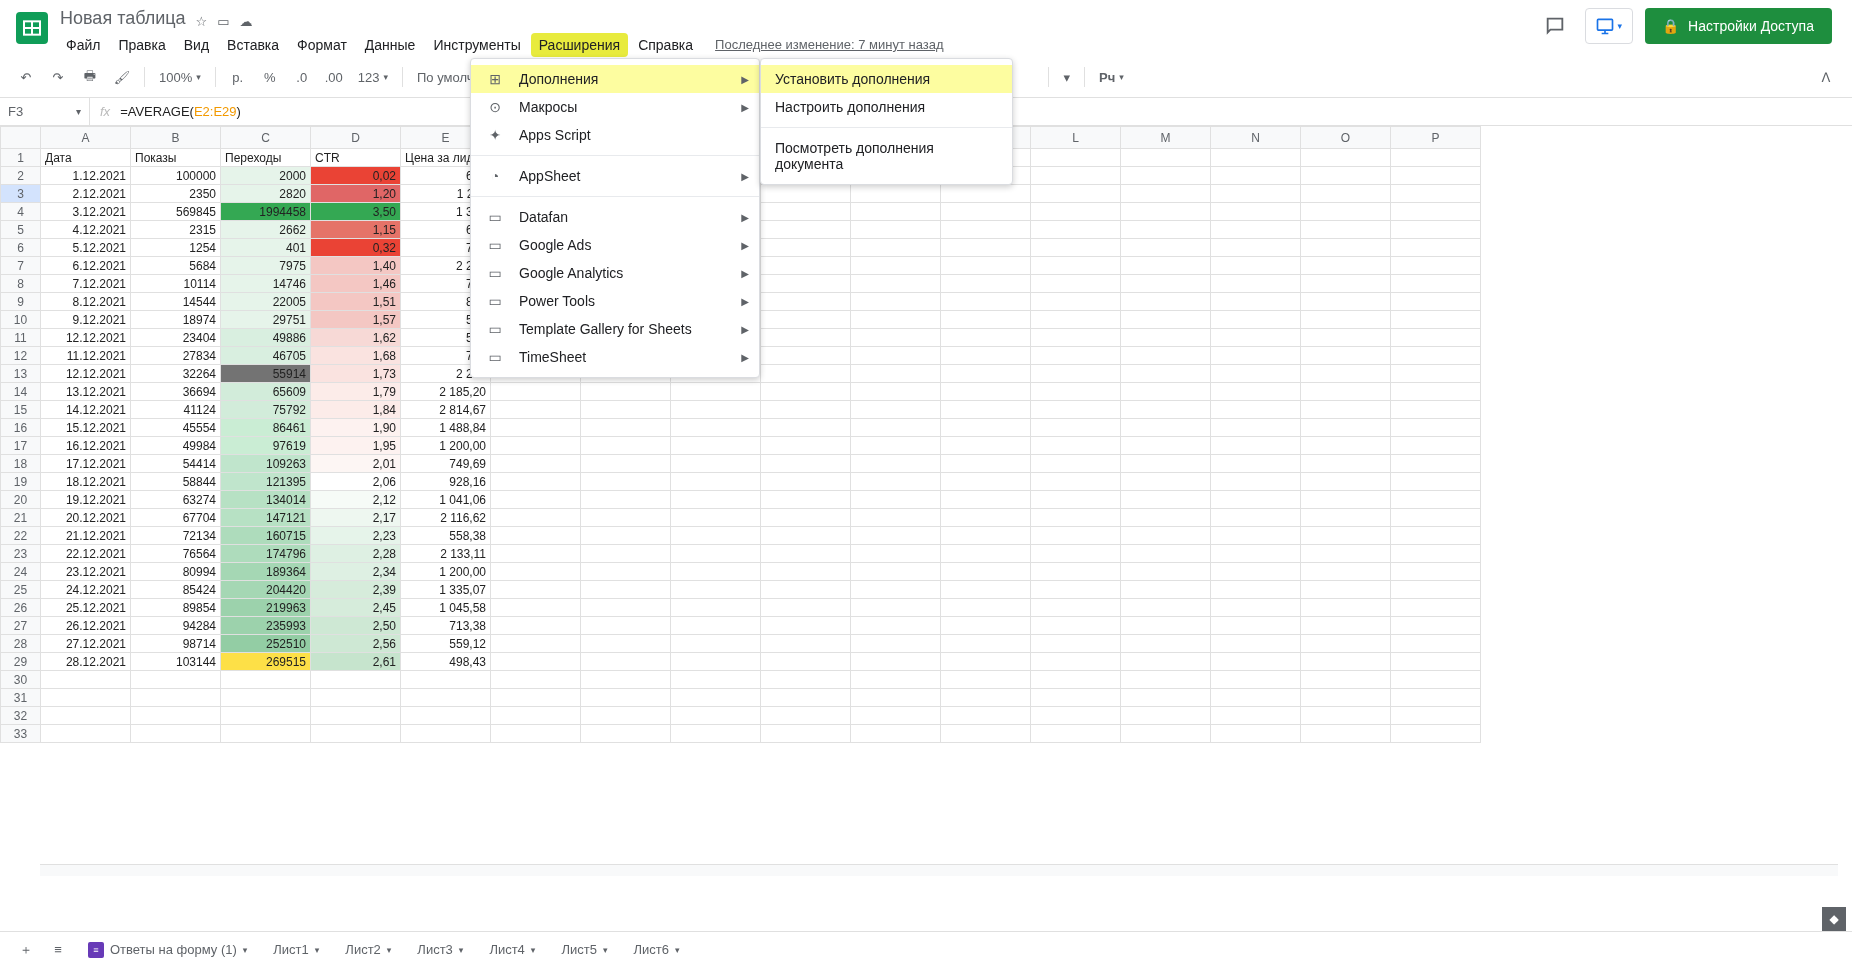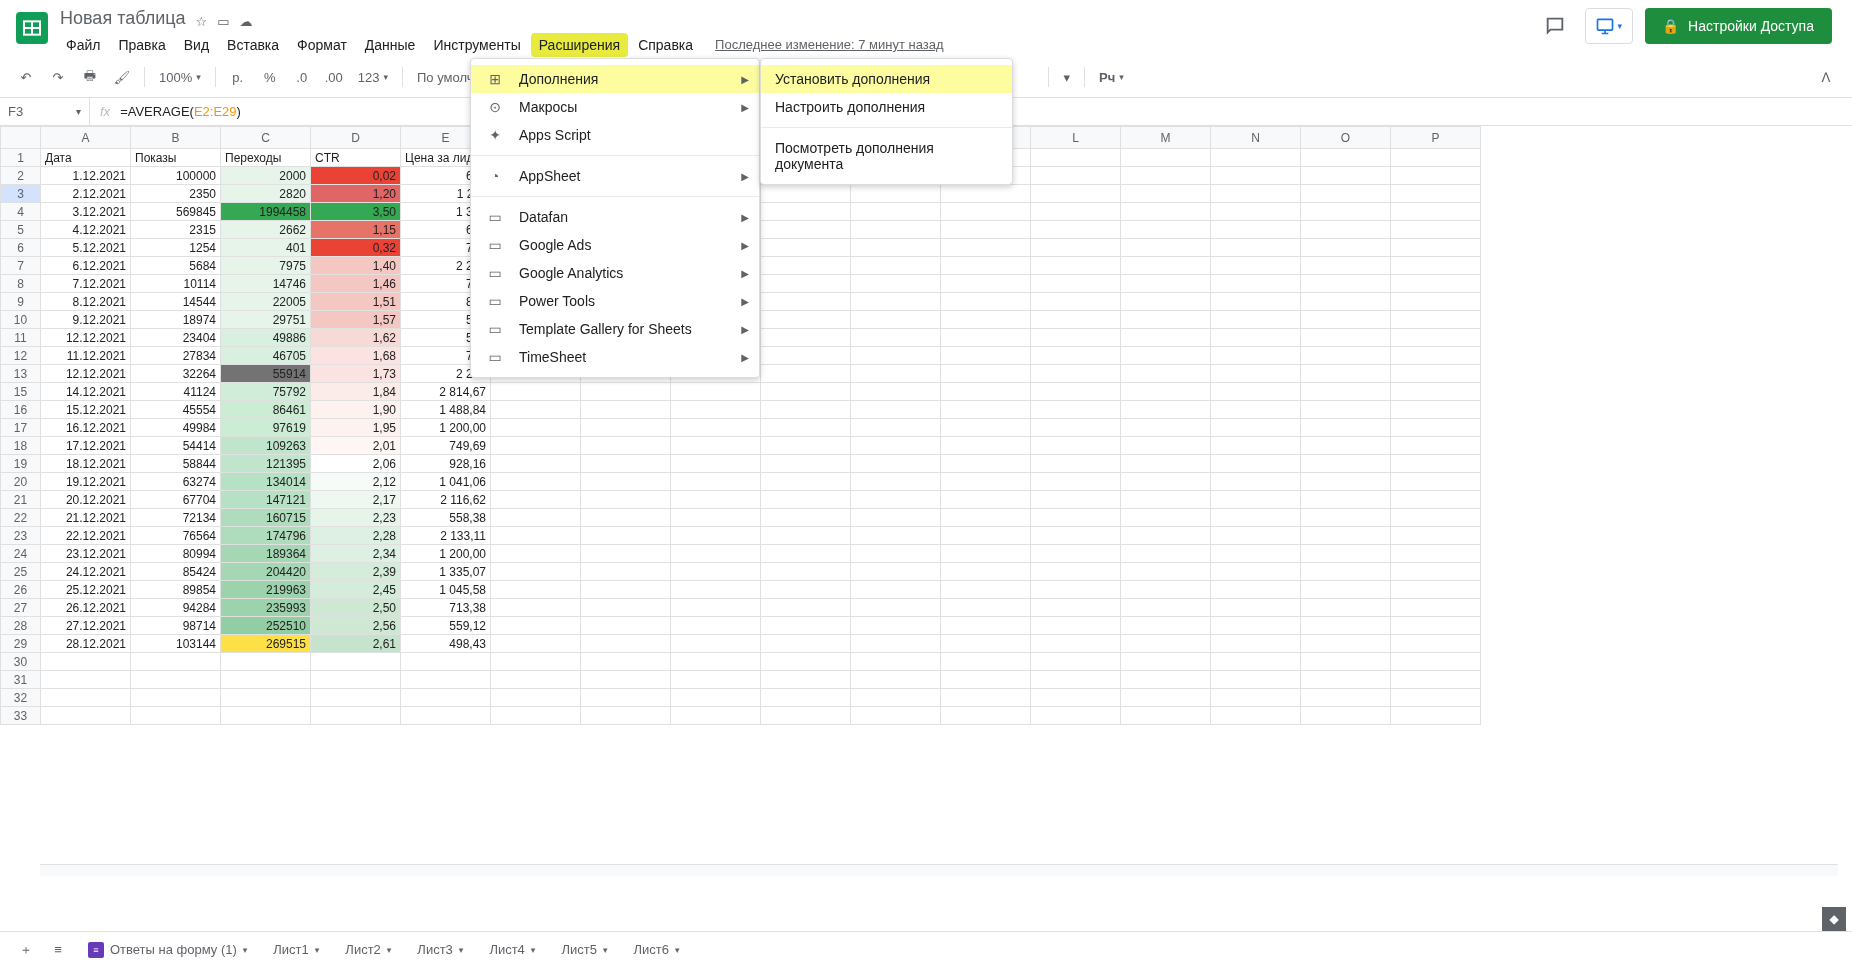--- a/index.html
+++ b/index.html
@@ -416,20 +416,39 @@
           <td></td>
           <td></td>
           <td></td>
           <td></td>
           <td></td>
           <td></td>
           <td></td>
           <td></td>
         </tr>
         <tr>
+          <th class="rowh">14</th>
+          <td>13.12.2021</td>
+          <td>36694</td>
+          <td style="background:#d2ecda">65609</td>
+          <td style="background:#fcece9">1,79</td>
+          <td>2 185,20</td>
+          <td></td>
+          <td></td>
+          <td></td>
+          <td></td>
+          <td></td>
+          <td></td>
+          <td></td>
+          <td></td>
+          <td></td>
+          <td></td>
+          <td></td>
+        </tr>
+        <tr>
           <th class="rowh">15</th>
           <td>14.12.2021</td>
           <td>41124</td>
           <td style="background:#d2ecda">75792</td>
           <td style="background:#fcece9">1,84</td>
           <td>2 814,67</td>
           <td></td>
           <td></td>
           <td></td>
           <td></td>

